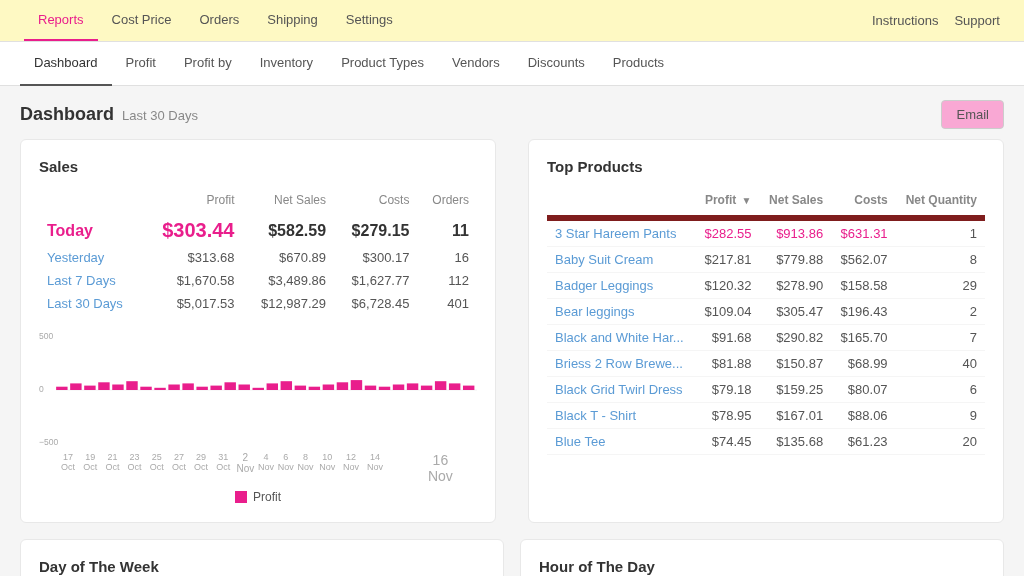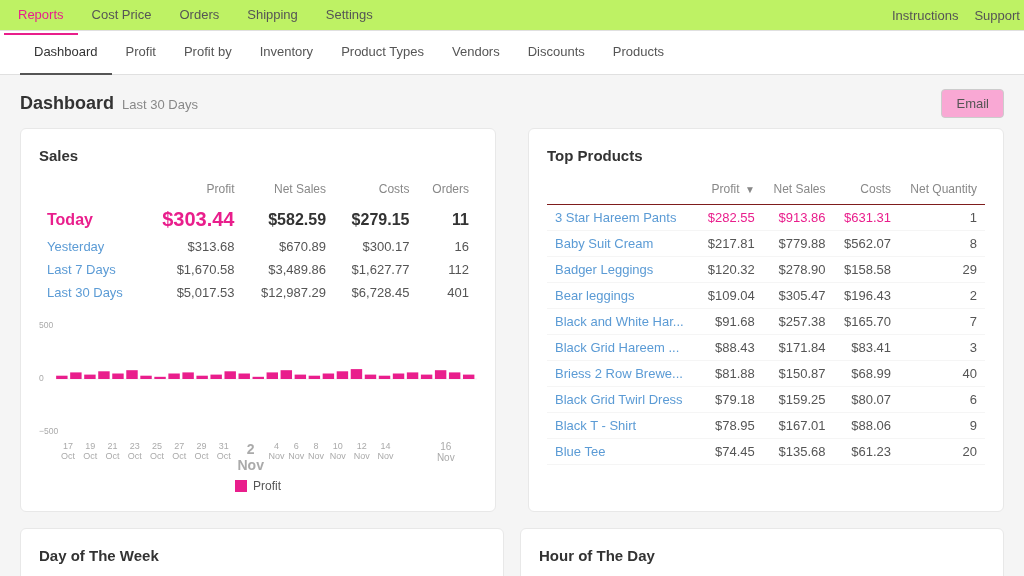--- a/index.html
+++ b/index.html
@@ -1,19 +1,19 @@
 <!DOCTYPE html>
 <html><head>
   <meta charset="utf-8">
   <style>
     * { box-sizing: border-box; margin: 0; padding: 0; }
     body { font-family: -apple-system, BlinkMacSystemFont, "Segoe UI", Helvetica, Arial, sans-serif; font-size: 13px; background: #f5f5f5; color: #333; }
 
     
-    .top-nav { background: #bef264; border-bottom: 1px solid #e0e0e0; display: flex; align-items: center; justify-content: space-between; padding: 0 4px; height: 31px; }
+    .top-nav { background: #fef9c3; border-bottom: 1px solid #e0e0e0; display: flex; align-items: center; justify-content: space-between; padding: 0 24px; height: 42px; }
     .top-nav-left { display: flex; gap: 0; }
     .top-nav-item { padding: 0 14px; height: 40px; display: flex; align-items: center; font-size: 13px; color: #555; cursor: pointer; border-bottom: 2px solid transparent; }
     .top-nav-item.active { color: #e91e8c; border-bottom: 2px solid #e91e8c; }
     .top-nav-right { display: flex; gap: 16px; }
     .top-nav-right a { color: #555; font-size: 13px; cursor: pointer; text-decoration: none; }
 
     
     .sub-nav { background: #fff; border-bottom: 1px solid #e0e0e0; display: flex; align-items: center; padding: 0 20px; height: 44px; }
     .sub-nav-item { padding: 0 14px; height: 44px; display: flex; align-items: center; font-size: 13px; color: #555; cursor: pointer; border-bottom: 2px solid transparent; }
     .sub-nav-item.active { color: #333; border-bottom: 2px solid #555; }
@@ -44,21 +44,21 @@
     .sales-table tr.today td:first-child { color: #e91e8c; }
 
     
     .chart-area { margin-top: 12px; }
     .chart-svg { width: 100%; height: 120px; }
     .chart-legend { display: flex; align-items: center; gap: 6px; justify-content: center; margin-top: 6px; font-size: 12px; color: #555; }
     .legend-dot { width: 12px; height: 12px; background: #e91e8c; display: inline-block; }
 
     
     .products-table { width: 100%; border-collapse: collapse; }
-    .products-table th { font-size: 12px; color: #888; font-weight: 400; text-align: right; padding: 4px 8px 8px 8px; border-bottom: 1px solid #7f1d1d; }
+    .products-table th { font-size: 12px; color: #888; font-weight: 700; text-align: right; padding: 4px 8px 8px 8px; border-bottom: 6px solid #7f1d1d; }
     .products-table th:first-child { text-align: left; }
     .products-table td { padding: 5px 8px; font-size: 13px; color: #555; text-align: right; border-bottom: 1px solid #f5f5f5; }
     .products-table td:first-child { text-align: left; color: #5b9bd5; cursor: pointer; }
 
     
     .bottom-cards { display: grid; grid-template-columns: 1fr 1fr; gap: 16px; }
     .bottom-card { background: #fff; border-radius: 6px; border: 1px solid #e8e8e8; padding: 18px; min-height: 160px; }
     .sort-arrow { font-size: 10px; margin-left: 2px; color: #888; }
   </style>
 </head>
@@ -185,28 +185,28 @@
         
         <div style="display:flex; justify-content: space-between; padding: 0 18px; margin-top:2px;text-align:center;" id="chart-x-labels">
             <span style="font-size: 9px; color: rgb(170, 170, 170);">17 Oct</span>
             <span style="font-size: 9px; color: rgb(170, 170, 170);">19 Oct</span>
             <span style="font-size: 9px; color: rgb(170, 170, 170);">21 Oct</span>
             <span style="font-size: 9px; color: rgb(170, 170, 170);">23 Oct</span>
             <span style="font-size: 9px; color: rgb(170, 170, 170);">25 Oct</span>
             <span style="font-size: 9px; color: rgb(170, 170, 170);">27 Oct</span>
             <span style="font-size: 9px; color: rgb(170, 170, 170);">29 Oct</span>
             <span style="font-size: 9px; color: rgb(170, 170, 170);">31 Oct</span>
-            <span style="font-size: 14px; color: rgb(170, 170, 170); font-weight: bold;">2 Nov</span>
+            <span style="font-size: 10px; color: rgb(170, 170, 170);">2 Nov</span>
             <span style="font-size: 9px; color: rgb(170, 170, 170);">4 Nov</span>
             <span style="font-size: 9px; color: rgb(170, 170, 170);">6 Nov</span>
             <span style="font-size: 9px; color: rgb(170, 170, 170);">8 Nov</span>
             <span style="font-size: 9px; color: rgb(170, 170, 170);">10 Nov</span>
             <span style="font-size: 9px; color: rgb(170, 170, 170);">12 Nov</span>
             <span style="font-size: 9px; color: rgb(170, 170, 170);">14 Nov</span>
-            <span style="font-size: 10px; color: rgb(170, 170, 170); margin-left: 35px;">16 Nov</span>
+            <span style="font-size: 14px; color: rgb(170, 170, 170); margin-left: 35px;">16 Nov</span>
           </div>
         <div class="chart-legend">
           <span class="legend-dot"></span>
           <span>Profit</span>
         </div>
       </div>
     </div>
 
     <div class="card">
       <div class="card-title">Top Products</div>
@@ -248,30 +248,23 @@
             <tr>
               <td>Bear leggings</td>
               <td>$109.04</td>
               <td>$305.47</td>
               <td>$196.43</td>
               <td>2</td>
             </tr>
             <tr>
               <td>Black and White Har...</td>
               <td>$91.68</td>
-              <td>$257.38</td>
+              <td>$290.82</td>
               <td>$165.70</td>
               <td>7</td>
-            </tr>
-            <tr>
-              <td>Black Grid Hareem ...</td>
-              <td>$88.43</td>
-              <td>$171.84</td>
-              <td>$83.41</td>
-              <td>3</td>
             </tr>
             <tr>
               <td>Briess 2 Row Brewe...</td>
               <td>$81.88</td>
               <td>$150.87</td>
               <td>$68.99</td>
               <td>40</td>
             </tr>
             <tr>
               <td>Black Grid Twirl Dress</td>

